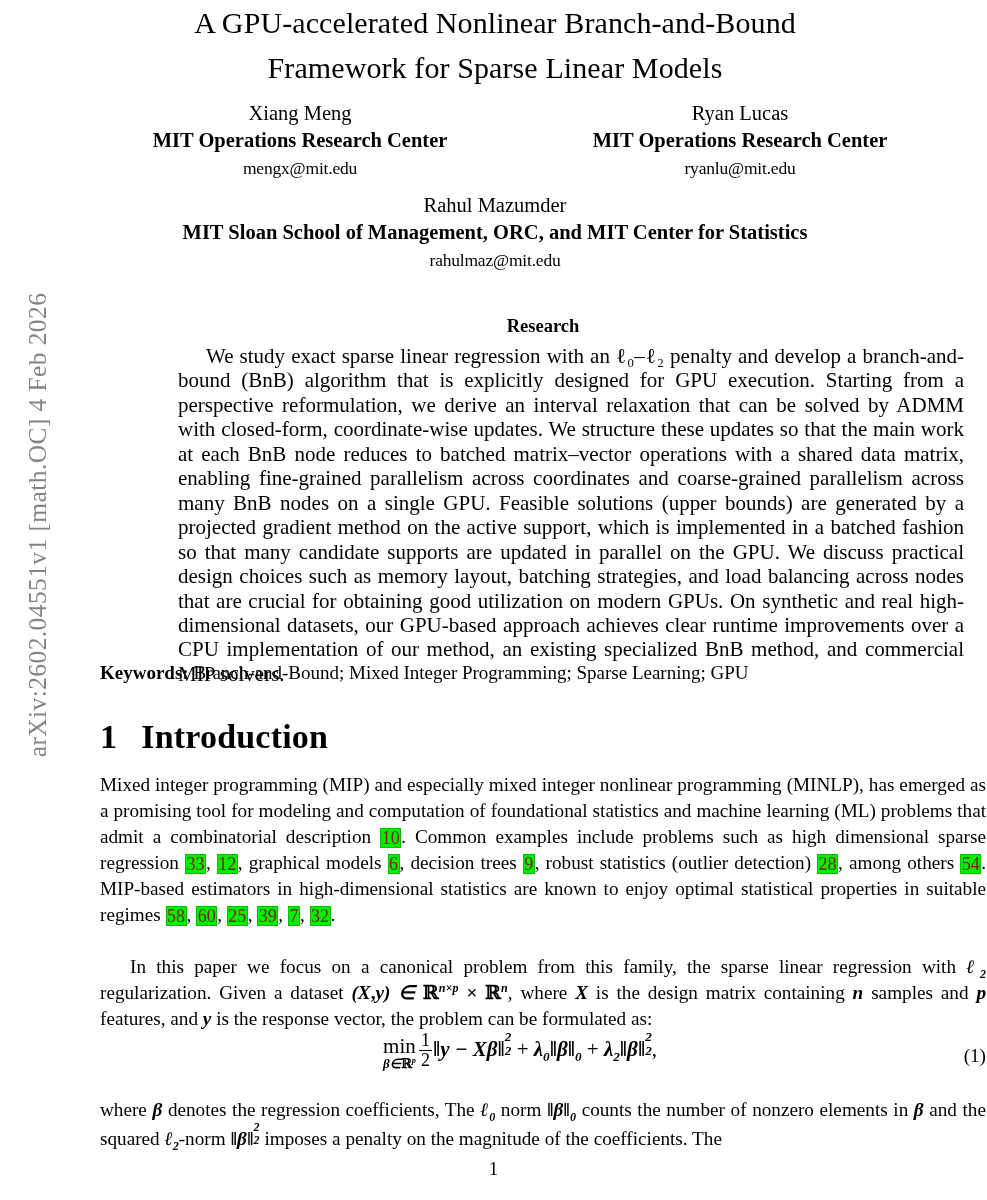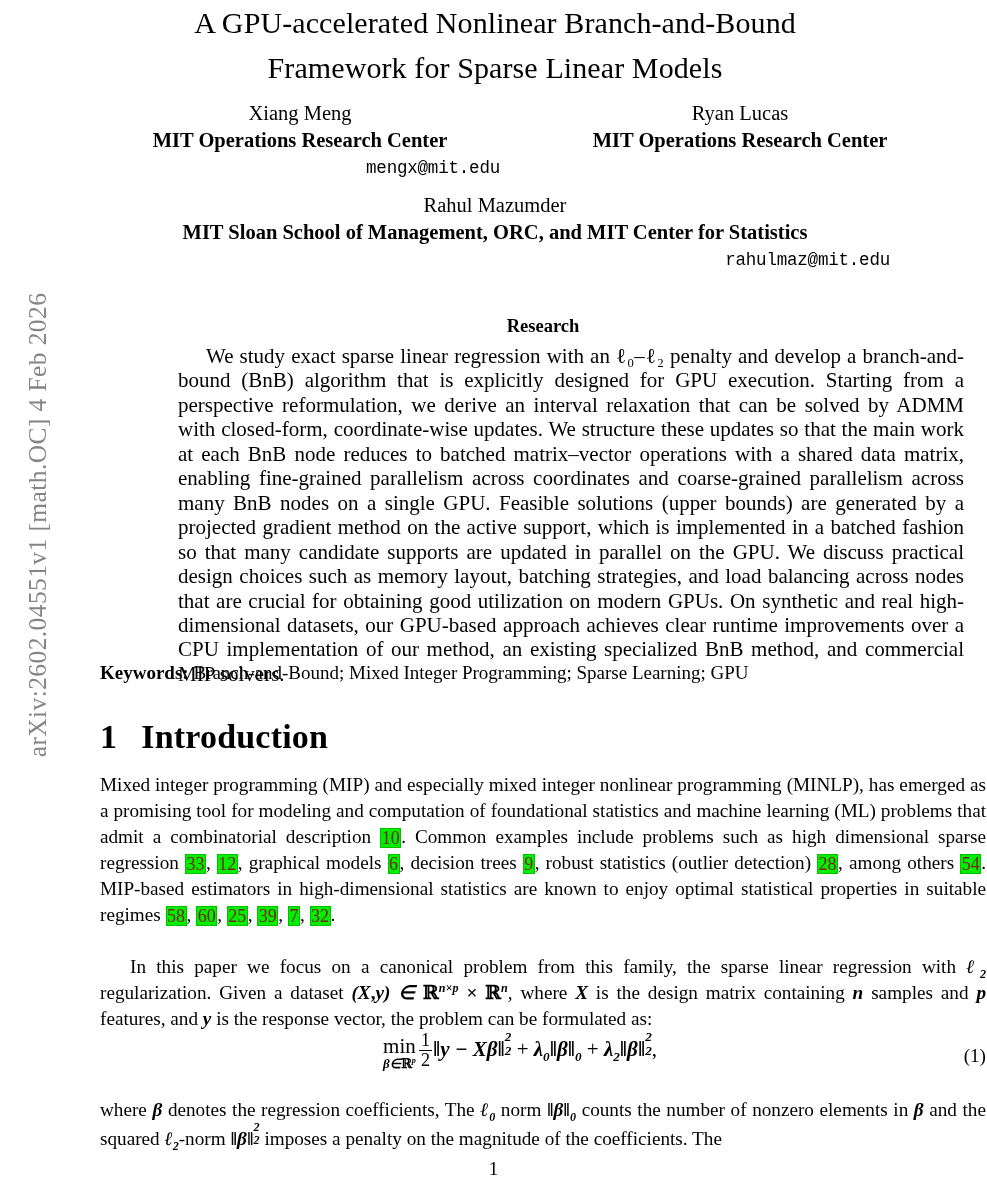--- a/index.html
+++ b/index.html
@@ -57,25 +57,24 @@
   .author-col {
     width: 400px;
     text-align: center;
     font-size: 20.5px;
     line-height: 26.5px;
   }
   .author-name { display: block; }
   .author-affil { display: block; font-weight: bold; }
   .author-email {
     display: block;
-    font-family: Liberation Mono, monospace;
+    font-family: Liberation Serif, serif;
     font-size: 17.5px;
     margin-top: 2px;
     letter-spacing: -0.2px;
-    text-align: right;
   }
   .author-single {
     position: absolute;
     left: 100px;
     top: 192px;
     width: 790px;
     text-align: center;
     font-size: 20.5px;
     line-height: 26.5px;
   }
@@ -258,20 +257,21 @@
 
   <div class="authors-row">
     <div class="author-col">
       <span class="author-name">Xiang Meng</span>
       <span class="author-affil">MIT Operations Research Center</span>
       <span class="author-email">mengx@mit.edu</span>
     </div>
     <div class="author-col">
       <span class="author-name">Ryan Lucas</span>
       <span class="author-affil">MIT Operations Research Center</span>
+      <span class="author-email">ryanlu@mit.edu</span>
     </div>
   </div>
 
   <div class="author-single">
     <span class="author-name">Rahul Mazumder</span>
     <span class="author-affil">MIT Sloan School of Management, ORC, and MIT Center for Statistics</span>
     <span class="author-email">rahulmaz@mit.edu</span>
   </div>
 
   <div class="abstract-head">Research</div>

